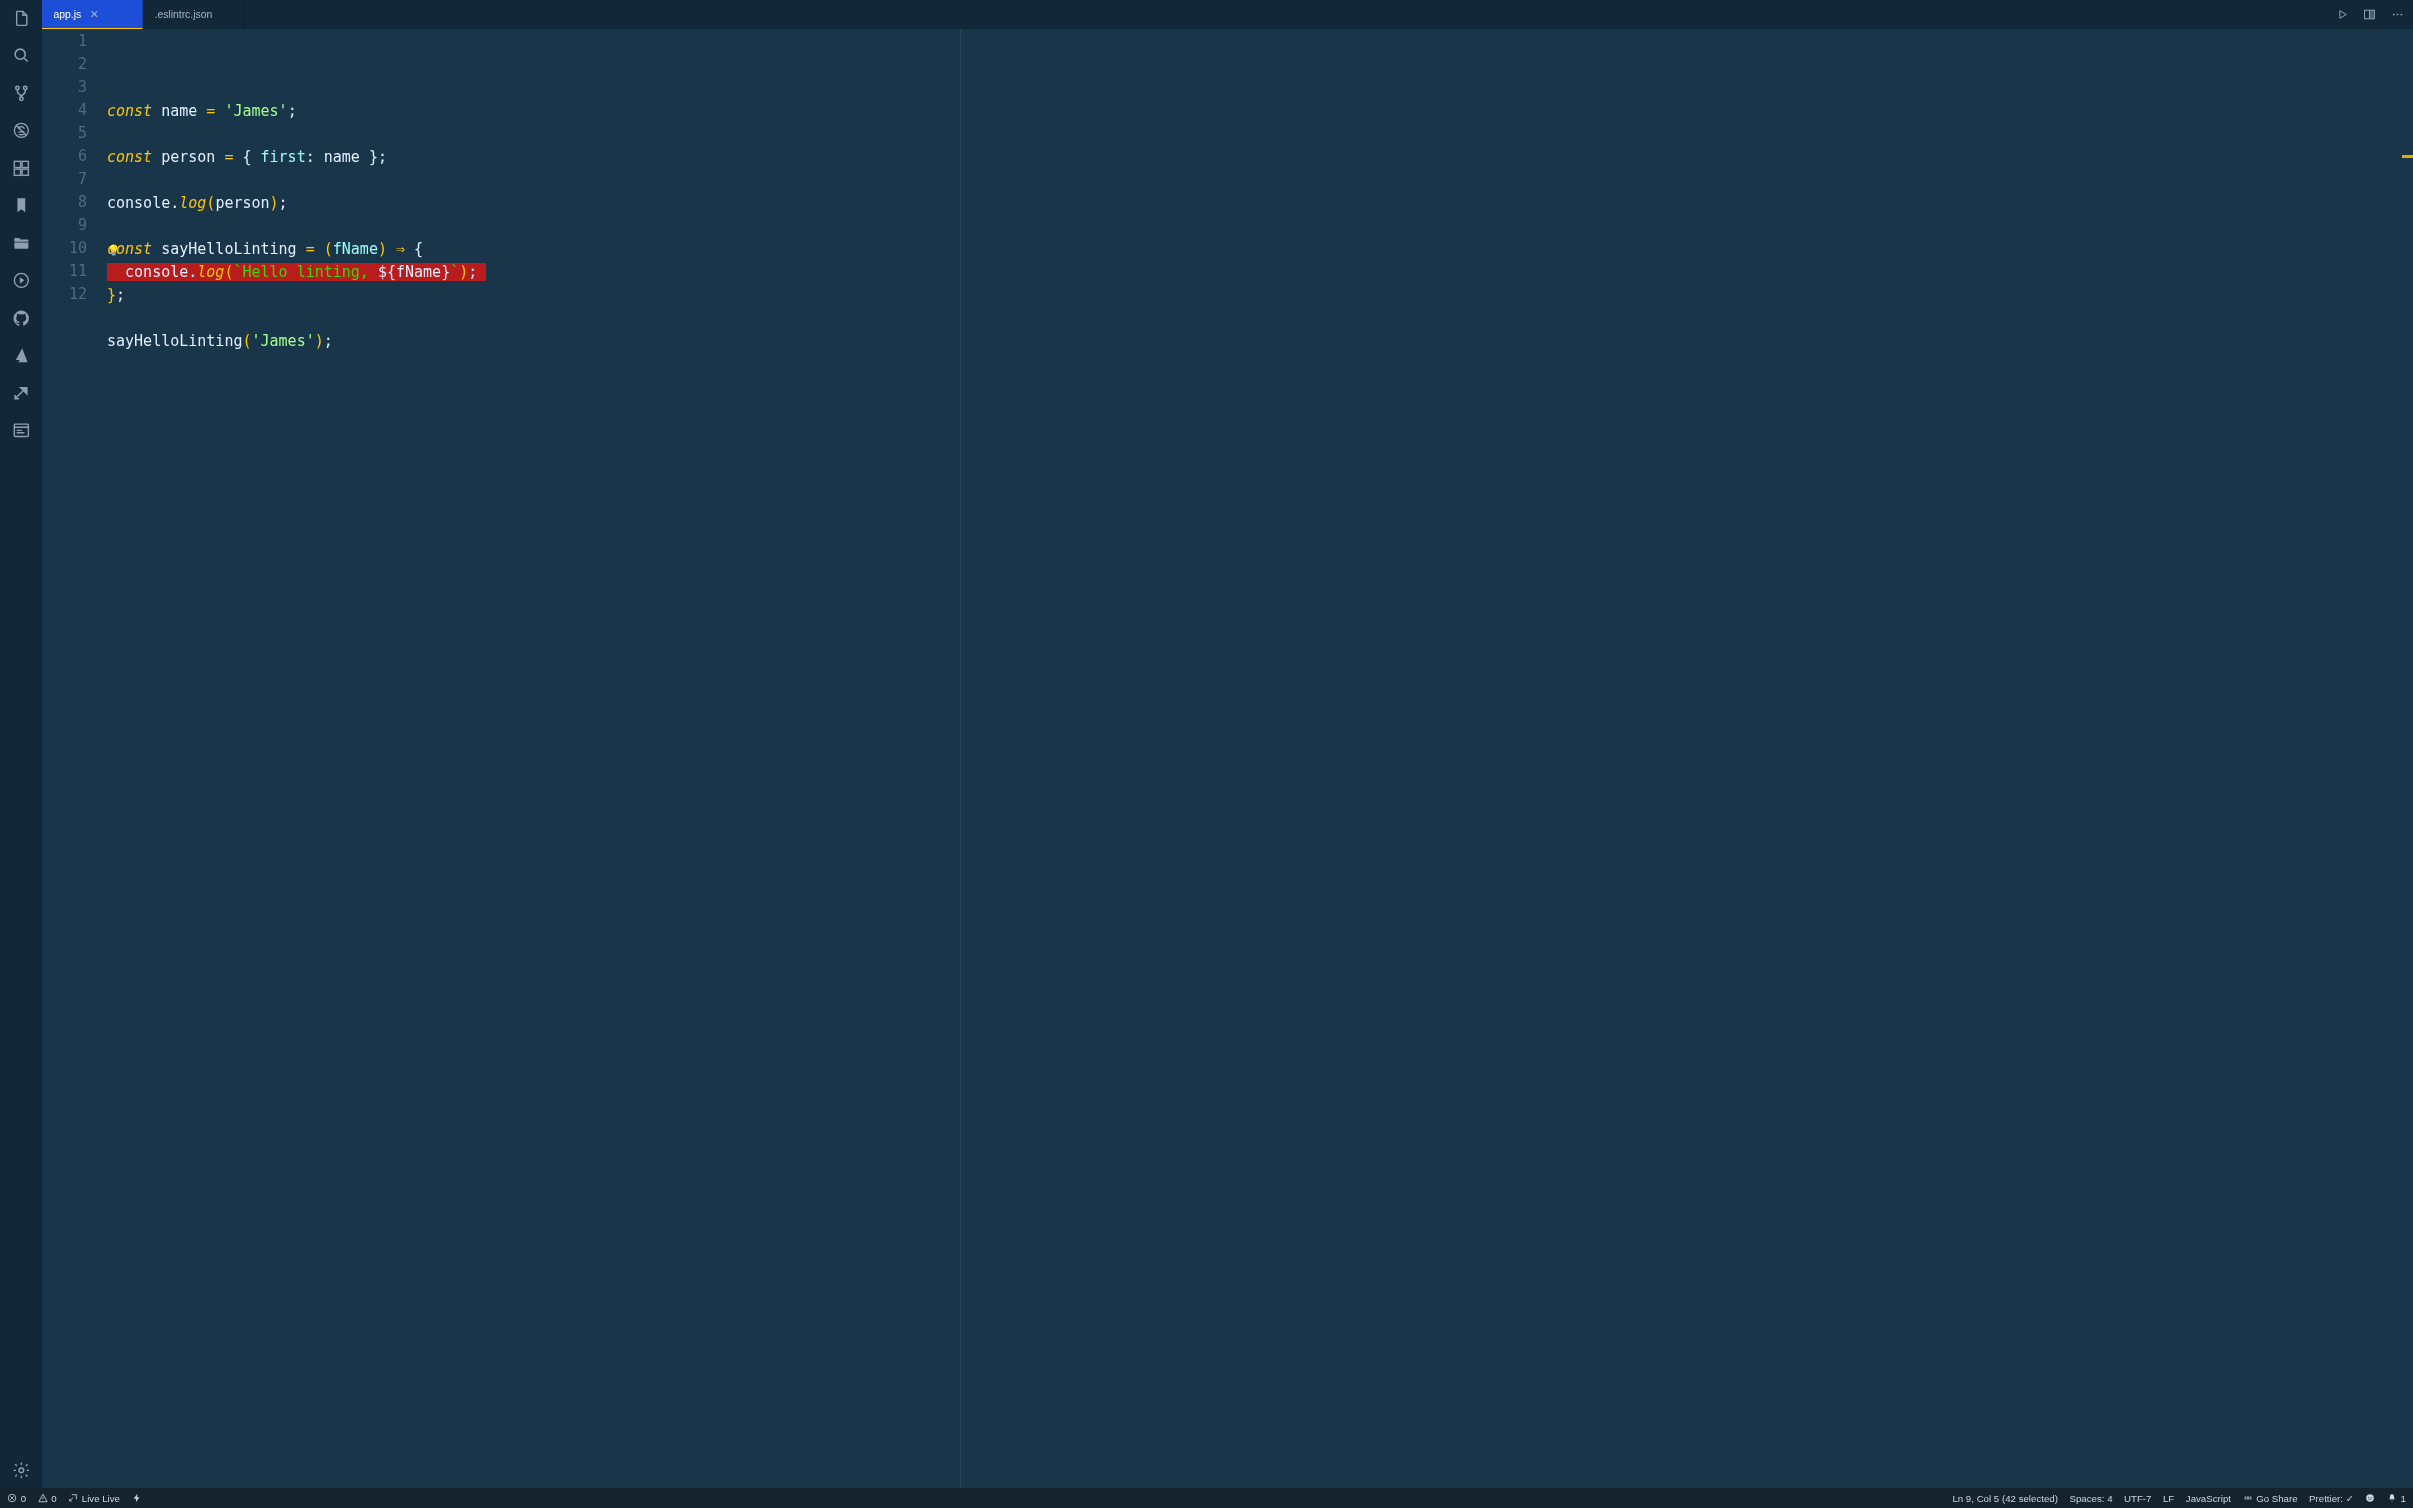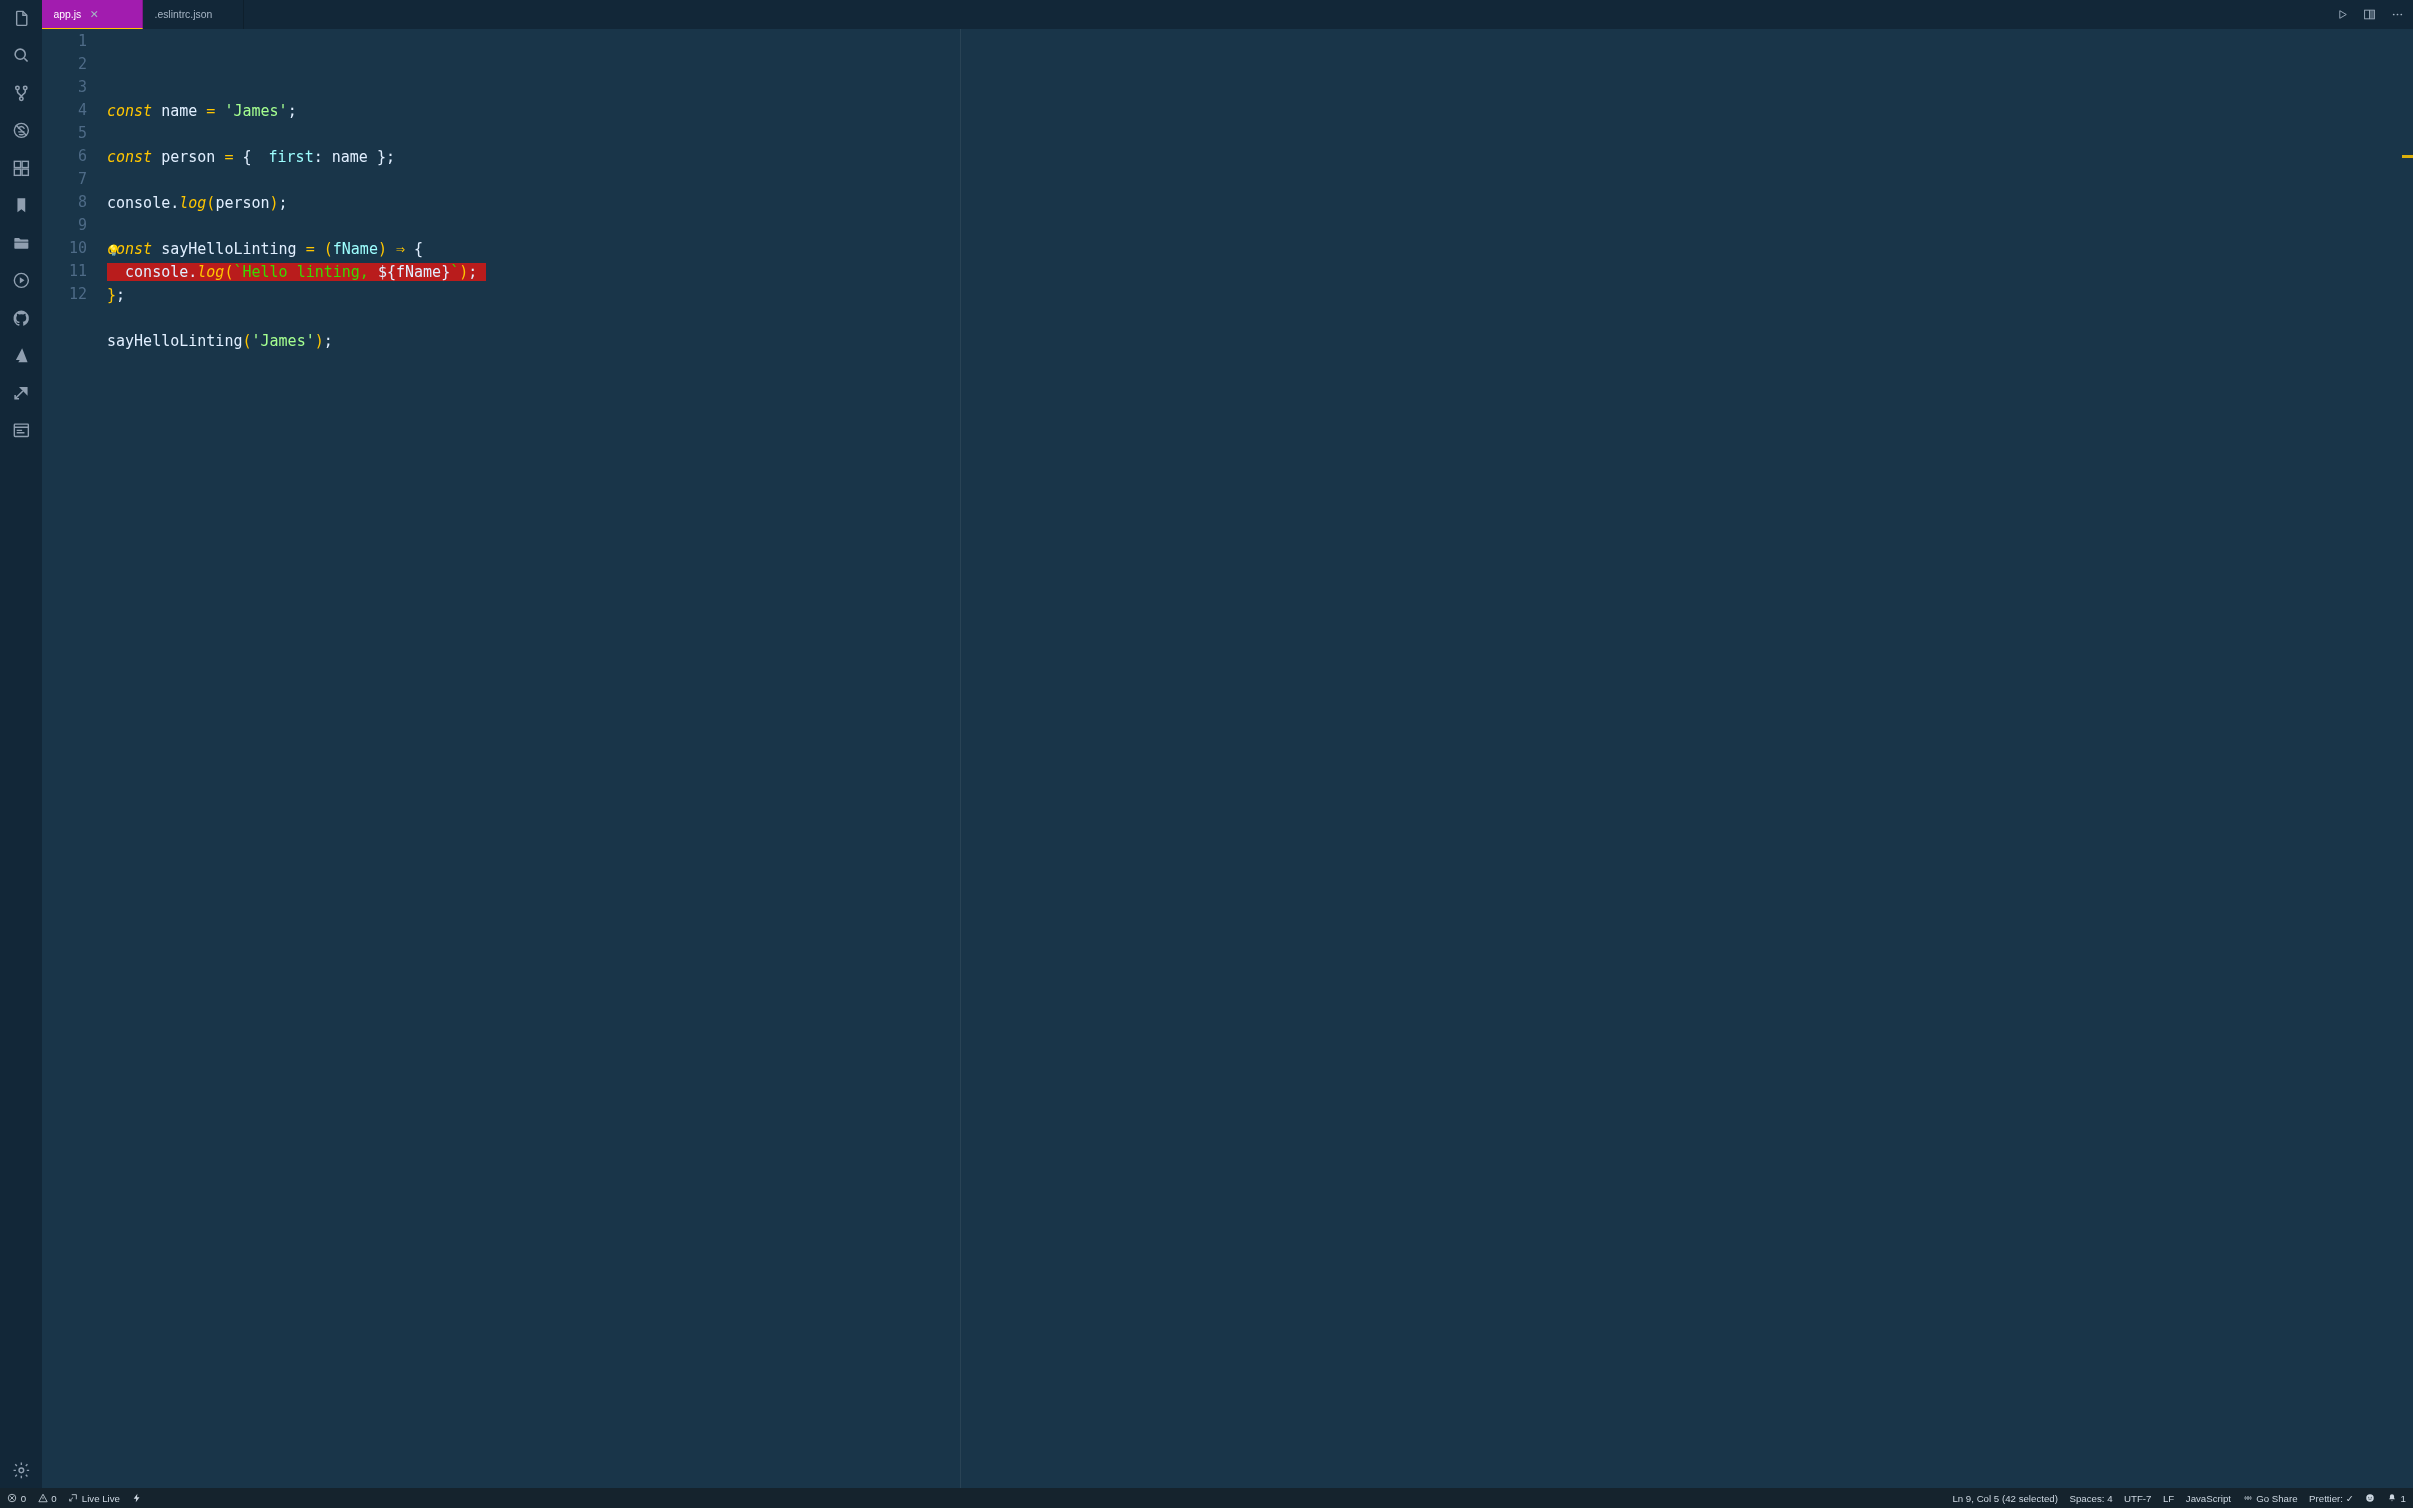--- a/index.html
+++ b/index.html
@@ -48,21 +48,21 @@
       padding: 0 10px 0 11.5px;
       gap: 7.2px;
       font-size: 10.4px;
       color: #a6b5c5;
       border-right: 0.7px solid rgba(0,0,0,0.2);
       cursor: pointer;
       min-width: 101px;
       position: relative;
     }
     .tab.active {
-      background: #a21caf;
+      background: #1d4ed8;
       color: #ffffff;
       border-bottom: 1.4px solid #ffc600;
     }
     .tab .close {
       font-size: 10.8px;
       color: #a6b5c5;
       width: 11.5px; height: 11.5px;
       display: flex; align-items: center; justify-content: center;
     }
     .tabs-spacer { flex: 1; }
@@ -105,21 +105,21 @@
     
     .kw { color: #ffc600; font-style: italic; }
     .id { color: #e1efff; }
     .white { color: #ffffff; }
     .op { color: #ffc600; }
     .str { color: #a5ff90; }
     .tmpl { color: #3ad900; }
     .punct { color: #e1efff; }
     .paren-y { color: #ffc600; }
     .fn { color: #ffc600; font-style: italic; }
-    .prop { color: #9effff; margin-left: 8px; }
+    .prop { color: #9effff; }
     .param { color: #9effff; }
     .interp { color: #e1efff; }
 
     .sel {
       background: #b91c1c;
       border-radius: 0;
     }
     .lightbulb {
       position: absolute;
       left: 0px;

